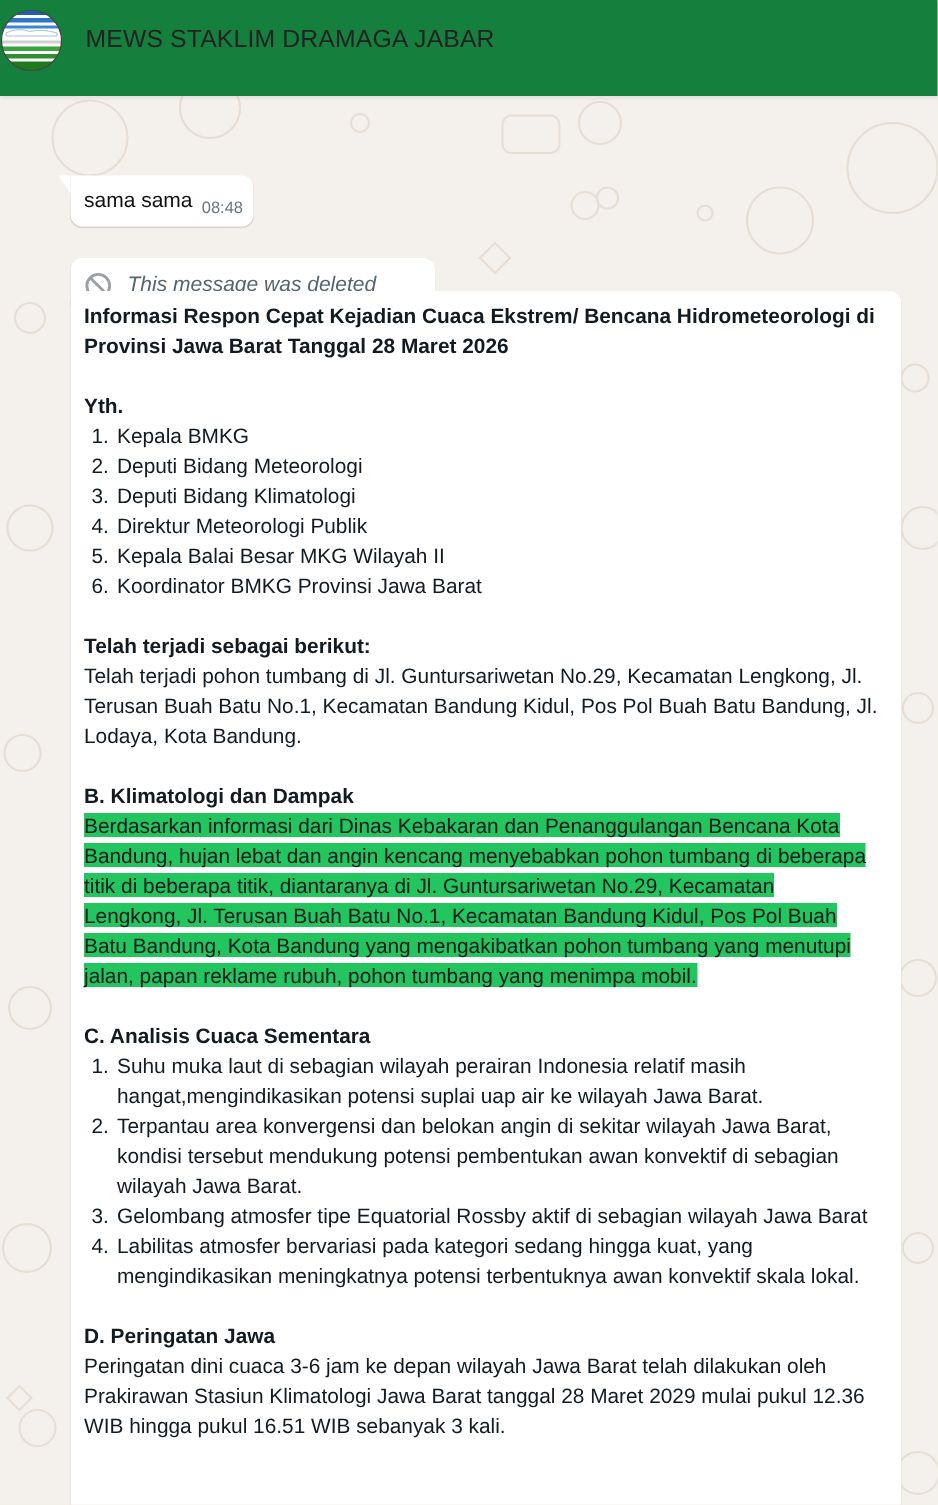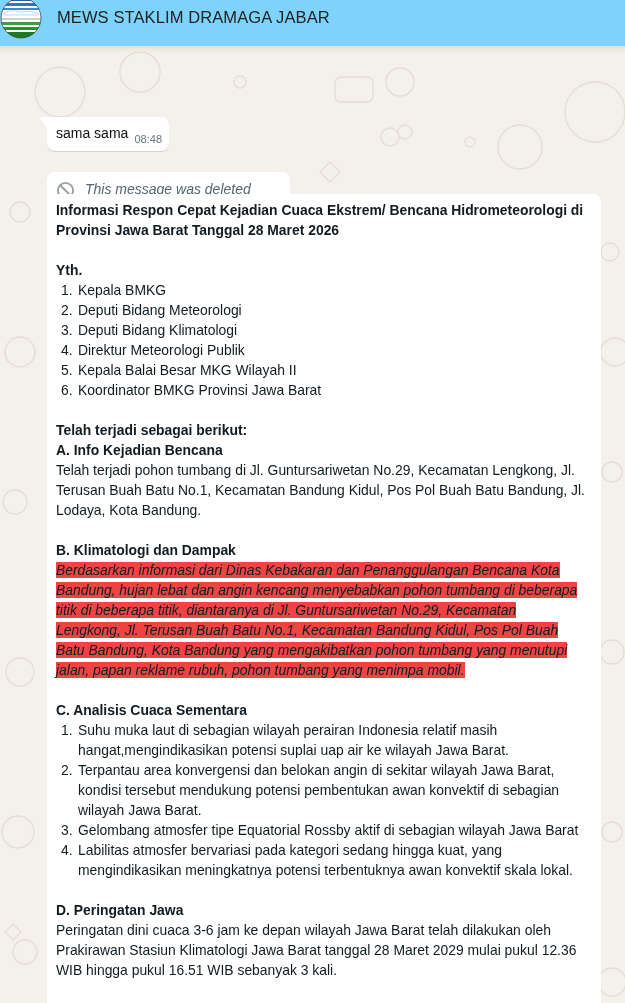--- a/index.html
+++ b/index.html
@@ -2,22 +2,22 @@
 <html><head>
   <meta charset="utf-8">
   <style>
     * { box-sizing: border-box; margin: 0; padding: 0; }
     html, body {
       width: 625px; height: 1003px; overflow: hidden;
       font-family: "Liberation Sans", "DejaVu Sans", sans-serif;
       background: #efeae2;
     }
     .header {
-      position: absolute; left: 0; top: 0; width: 625px; height: 46px;
-      background: #7dd3fc;
+      position: absolute; left: 0; top: 0; width: 625px; height: 64px;
+      background: #15803d;
       display: flex; align-items: center;
       box-shadow: 0 1px 3px rgba(0,0,0,0.08);
       z-index: 2;
     }
     .avatar {
       width: 42px; height: 42px; border-radius: 50%;
       margin-left: 0px; margin-top: -10px;
       overflow: hidden; flex-shrink: 0;
     }
     .header-title {
@@ -51,21 +51,21 @@
     .b2 .txt { position: absolute; left: 38px; top: 9px; font-size: 14px; color: #54656f; font-style: italic; }
     .b2 .time { right: 7px; top: 36px; }
 
     .b3 { left: 47px; top: 142px; width: 554px; height: 830px; padding: 6px 9px 0 9px; }
     .msg { font-size: 13.9px; line-height: 20px; color: #111b21; }
     .msg .bold { font-weight: bold; }
     .msg .gap { height: 20px; }
     .msg ol { list-style: none; }
     .msg ol li { position: relative; padding-left: 22px; }
     .msg ol li .num { position: absolute; left: 5px; top: 0; }
-    .hl { background: #ef4444; font-style: italic; }
+    .hl { background: #22c55e; }
   </style>
 </head>
 <body>
 
 <div class="header">
   <div class="avatar">
     <svg width="42" height="42" viewBox="0 0 42 42">
       <defs>
           <clipPath id="cc">
             <circle cx="21" cy="21" r="20"></circle>
@@ -141,21 +141,20 @@
       <ol>
         <li><span class="num">1.</span><span>Kepala BMKG</span></li>
         <li><span class="num">2.</span><span>Deputi Bidang Meteorologi</span></li>
         <li><span class="num">3.</span><span>Deputi Bidang Klimatologi</span></li>
         <li><span class="num">4.</span><span>Direktur Meteorologi Publik</span></li>
         <li><span class="num">5.</span><span>Kepala Balai Besar MKG Wilayah II</span></li>
         <li><span class="num">6.</span><span>Koordinator BMKG Provinsi Jawa Barat</span></li>
       </ol>
       <div class="gap"></div>
       <div class="bold">Telah terjadi sebagai berikut:</div>
-      <div class="bold">A. Info Kejadian Bencana</div>
       <div>Telah terjadi pohon tumbang di Jl. Guntursariwetan No.29, Kecamatan Lengkong, Jl. Terusan Buah Batu No.1, Kecamatan Bandung Kidul, Pos Pol Buah Batu Bandung, Jl. Lodaya, Kota Bandung.</div>
       <div class="gap"></div>
       <div class="bold">B. Klimatologi dan Dampak</div>
       <div>
         <div><span class="hl">Berdasarkan informasi dari Dinas Kebakaran dan Penanggulangan Bencana Kota</span></div>
         <div><span class="hl">Bandung, hujan lebat dan angin kencang menyebabkan pohon tumbang di beberapa</span></div>
         <div><span class="hl">titik di beberapa titik, diantaranya di Jl. Guntursariwetan No.29, Kecamatan</span></div>
         <div><span class="hl">Lengkong, Jl. Terusan Buah Batu No.1, Kecamatan Bandung Kidul, Pos Pol Buah</span></div>
         <div><span class="hl">Batu Bandung, Kota Bandung yang mengakibatkan pohon tumbang yang menutupi</span></div>
         <div><span class="hl">jalan, papan reklame rubuh, pohon tumbang yang menimpa mobil.</span></div>

